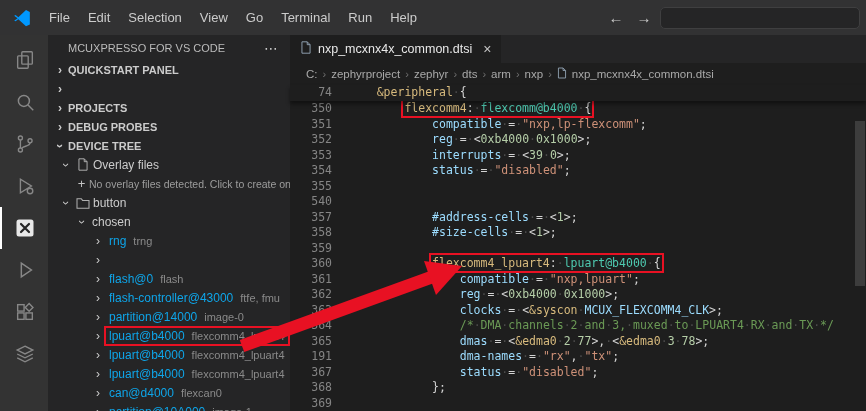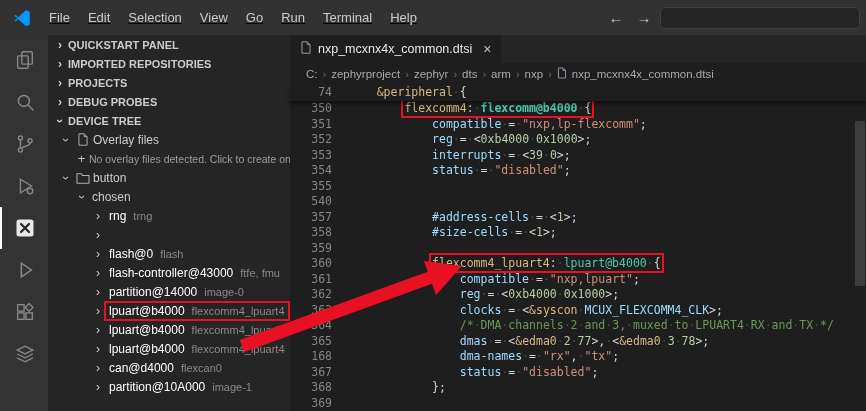--- a/index.html
+++ b/index.html
@@ -4,21 +4,21 @@
 <style>
   * { margin:0; padding:0; box-sizing:border-box; }
   html,body { width:866px; height:411px; overflow:hidden; background:#1e1e1e;
               font-family:"Liberation Sans","DejaVu Sans",sans-serif; }
   .window { position:relative; width:866px; height:411px; overflow:hidden; }
 
   
   .titlebar { position:absolute; top:0; left:0; width:866px; height:35px;
               background:#323233; display:flex; align-items:center; z-index:6; }
   .logo { width:20px; height:20px; margin:0 8px 0 12px; flex:none; }
-  .menus { display:flex; height:100%; align-items:flex-end;text-decoration:underline; }
+  .menus { display:flex; height:100%; align-items:flex-end; }
   .menu-item { padding:0 9px; font-size:13px; color:#cccccc; line-height:35px; }
   .title-right { margin-left:auto; display:flex; align-items:center; gap:4px; padding-right:6px; }
   .nav-arrow { color:#cccccc; font-size:15px; width:24px; text-align:center; }
   .searchbox { width:200px; height:22px; background:#252526; border:1px solid #3f3f40;
                border-radius:5px; }
 
   
   .activitybar { position:absolute; top:35px; left:0; width:48px; height:376px;
                  background:#333333; display:flex; flex-direction:column; align-items:stretch; padding-top:4px; }
   .ab-item { width:48px; height:42px; display:flex; align-items:center; justify-content:center;
@@ -36,21 +36,21 @@
                  color:#cccccc; padding-left:4px; }
   .chev { width:16px; text-align:center; font-size:12px; color:#cccccc; display:inline-block; flex:none; }
   .chev.down { transform:rotate(90deg); }
   .dt-row { height:19px; display:flex; align-items:center; font-size:12px; white-space:nowrap; }
   .lvl1 { padding-left:10px; } .lvl2 { padding-left:26px; } .lvl3 { padding-left:42px; }
   .dt-icon { width:17px; display:inline-flex; justify-content:center; flex:none; }
   .dt-label { color:#cccccc; margin-left:2px; }
   .plus { width:15px; text-align:center; color:#c5c5c5; font-size:13px; flex:none; }
   .dt-msg { font-size:10.5px; color:#9d9d9d; overflow:hidden; }
   .node-wrap { display:inline-flex; align-items:baseline; padding:0 3px; line-height:16px; }
-  .node-name { font-size:12px; color:#ffffff; }
+  .node-name { font-size:12px; color:#0ea5e9; }
   .node-detail { font-size:11px; color:#8a8a8a; margin-left:7px; }
   .red-outline { outline:2px solid var(--red,#e81123); }
 
   
   .editor { position:absolute; top:35px; left:290px; width:576px; height:376px; background:#1e1e1e; }
   .tabbar { height:28px; background:#252526; display:flex; }
   .tab { height:28px; background:#1e1e1e; display:flex; align-items:center; padding:0 10px; gap:6px; }
   .tab-label { font-size:12.5px; color:#e8e8e8; }
   .tab-close { color:#c5c5c5; font-size:14px; margin-left:5px; }
   .breadcrumbs { height:22px; display:flex; align-items:center; padding-left:16px;
@@ -80,22 +80,22 @@
   <div class="titlebar">
     <svg class="logo" viewBox="0 0 24 24">
       <path fill="#0098ff" d="M16.8 2.5L7.6 11 4.3 8.4 2.6 9.2l4.1 3-4.1 3 1.7.8 3.3-2.6 9.2 8.5 4.6-2.2V4.7z"></path>
     </svg>
     <div class="menus">
         <div class="menu-item">File</div>
         <div class="menu-item">Edit</div>
         <div class="menu-item">Selection</div>
         <div class="menu-item">View</div>
         <div class="menu-item">Go</div>
+        <div class="menu-item">Terminal</div>
         <div class="menu-item">Run</div>
-        <div class="menu-item">Terminal</div>
         <div class="menu-item">Help</div>
       </div>
     <div class="title-right">
       <span class="nav-arrow">←</span>
       <span class="nav-arrow">→</span>
       <div class="searchbox"></div>
     </div>
   </div>
 
   <div class="activitybar">
@@ -146,29 +146,32 @@
     </div>
     <div class="ab-item">
       <svg width="22" height="22" viewBox="0 0 24 24" fill="none" stroke="#9d9d9d" stroke-width="1.5">
         <path d="M12 3.5l8.5 4.2L12 11.9 3.5 7.7z"></path>
           <path d="M3.5 12l8.5 4.2 8.5-4.2M3.5 16.3L12 20.5l8.5-4.2"></path>
       </svg>
     </div>
   </div>
 
   <div class="sidebar">
+    <div class="sidebar-header">
+      <span>MCUXPRESSO FOR VS CODE</span>
+      <span class="more">⋯</span>
+    </div>
 
     <div>
         <div class="section-row">
           <span class="chev">›</span>
           <span class="section-label">QUICKSTART PANEL</span>
         </div>
         <div class="section-row">
           <span class="chev">›</span>
-          <span class="section-label">IMPORTED REPOSITORIES</span>
         </div>
         <div class="section-row">
           <span class="chev">›</span>
           <span class="section-label">PROJECTS</span>
         </div>
         <div class="section-row">
           <span class="chev">›</span>
           <span class="section-label">DEBUG PROBES</span>
         </div>
         <div class="section-row">
@@ -310,21 +313,21 @@
       </div>
     <div class="sticky">
         <div class="code-line">
           <span class="line-no">74</span>
           <span class="line-text" style="padding-left: 4ch;"><span style="color: rgb(215, 186, 125);">&amp;peripheral</span><span class="ws">·</span><span style="color: rgb(212, 212, 212);">{</span></span>
         </div>
       </div>
     <div class="code-area">
         <div class="code-line">
           <span class="line-no">350</span>
-          <span class="line-text" style="padding-left: 8ch;"><span class="code-box"><span style="color: rgb(215, 186, 125);">flexcomm4</span><span style="color: rgb(212, 212, 212);">:</span><span class="ws">·</span><span style="color: rgb(78, 201, 176); font-weight: bold;">flexcomm@b4000</span><span class="ws">·</span><span style="color: rgb(212, 212, 212);">{</span></span></span>
+          <span class="line-text" style="padding-left: 8ch;"><span class="code-box"><span style="color: rgb(215, 186, 125);">flexcomm4</span><span style="color: rgb(212, 212, 212);">:</span><span class="ws">·</span><span style="color: rgb(78, 201, 176);">flexcomm@b4000</span><span class="ws">·</span><span style="color: rgb(212, 212, 212);">{</span></span></span>
         </div>
         <div class="code-line">
           <span class="line-no">351</span>
           <span class="line-text" style="padding-left: 12ch;"><span style="color: rgb(156, 220, 254);">compatible</span><span class="ws">·</span><span style="color: rgb(212, 212, 212);">=</span><span class="ws">·</span><span style="color: rgb(206, 145, 120);">"nxp,lp-flexcomm"</span><span style="color: rgb(212, 212, 212);">;</span></span>
         </div>
         <div class="code-line">
           <span class="line-no">352</span>
           <span class="line-text" style="padding-left: 12ch;"><span style="color: rgb(156, 220, 254);">reg</span><span class="ws">·</span><span style="color: rgb(212, 212, 212);">=</span><span class="ws">·</span><span style="color: rgb(212, 212, 212);">&lt;</span><span style="color: rgb(181, 206, 168);">0xb4000</span><span class="ws">·</span><span style="color: rgb(181, 206, 168);">0x1000</span><span style="color: rgb(212, 212, 212);">&gt;;</span></span>
         </div>
         <div class="code-line">
@@ -372,21 +375,21 @@
         </div>
         <div class="code-line">
           <span class="line-no">364</span>
           <span class="line-text" style="padding-left: 16ch;"><span style="color: rgb(106, 153, 85);">/*</span><span class="ws">·</span><span style="color: rgb(106, 153, 85);">DMA</span><span class="ws">·</span><span style="color: rgb(106, 153, 85);">channels</span><span class="ws">·</span><span style="color: rgb(106, 153, 85);">2</span><span class="ws">·</span><span style="color: rgb(106, 153, 85);">and</span><span class="ws">·</span><span style="color: rgb(106, 153, 85);">3,</span><span class="ws">·</span><span style="color: rgb(106, 153, 85);">muxed</span><span class="ws">·</span><span style="color: rgb(106, 153, 85);">to</span><span class="ws">·</span><span style="color: rgb(106, 153, 85);">LPUART4</span><span class="ws">·</span><span style="color: rgb(106, 153, 85);">RX</span><span class="ws">·</span><span style="color: rgb(106, 153, 85);">and</span><span class="ws">·</span><span style="color: rgb(106, 153, 85);">TX</span><span class="ws">·</span><span style="color: rgb(106, 153, 85);">*/</span></span>
         </div>
         <div class="code-line">
           <span class="line-no">365</span>
           <span class="line-text" style="padding-left: 16ch;"><span style="color: rgb(156, 220, 254);">dmas</span><span class="ws">·</span><span style="color: rgb(212, 212, 212);">=</span><span class="ws">·</span><span style="color: rgb(212, 212, 212);">&lt;</span><span style="color: rgb(215, 186, 125);">&amp;edma0</span><span class="ws">·</span><span style="color: rgb(181, 206, 168);">2</span><span class="ws">·</span><span style="color: rgb(181, 206, 168);">77</span><span style="color: rgb(212, 212, 212);">&gt;,</span><span class="ws">·</span><span style="color: rgb(212, 212, 212);">&lt;</span><span style="color: rgb(215, 186, 125);">&amp;edma0</span><span class="ws">·</span><span style="color: rgb(181, 206, 168);">3</span><span class="ws">·</span><span style="color: rgb(181, 206, 168);">78</span><span style="color: rgb(212, 212, 212);">&gt;;</span></span>
         </div>
         <div class="code-line">
-          <span class="line-no">168</span>
+          <span class="line-no">191</span>
           <span class="line-text" style="padding-left: 16ch;"><span style="color: rgb(156, 220, 254);">dma-names</span><span class="ws">·</span><span style="color: rgb(212, 212, 212);">=</span><span class="ws">·</span><span style="color: rgb(206, 145, 120);">"rx"</span><span style="color: rgb(212, 212, 212);">,</span><span class="ws">·</span><span style="color: rgb(206, 145, 120);">"tx"</span><span style="color: rgb(212, 212, 212);">;</span></span>
         </div>
         <div class="code-line">
           <span class="line-no">367</span>
           <span class="line-text" style="padding-left: 16ch;"><span style="color: rgb(156, 220, 254);">status</span><span class="ws">·</span><span style="color: rgb(212, 212, 212);">=</span><span class="ws">·</span><span style="color: rgb(206, 145, 120);">"disabled"</span><span style="color: rgb(212, 212, 212);">;</span></span>
         </div>
         <div class="code-line">
           <span class="line-no">368</span>
           <span class="line-text" style="padding-left: 12ch;"><span style="color: rgb(212, 212, 212);">};</span></span>
         </div>

